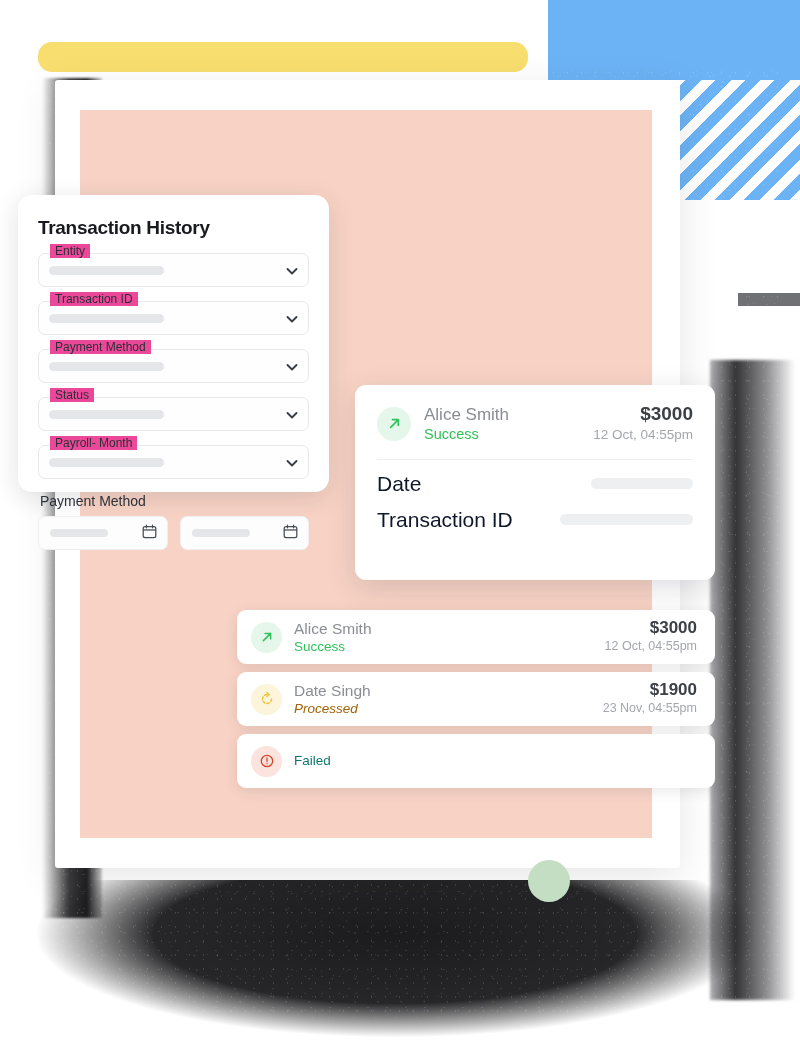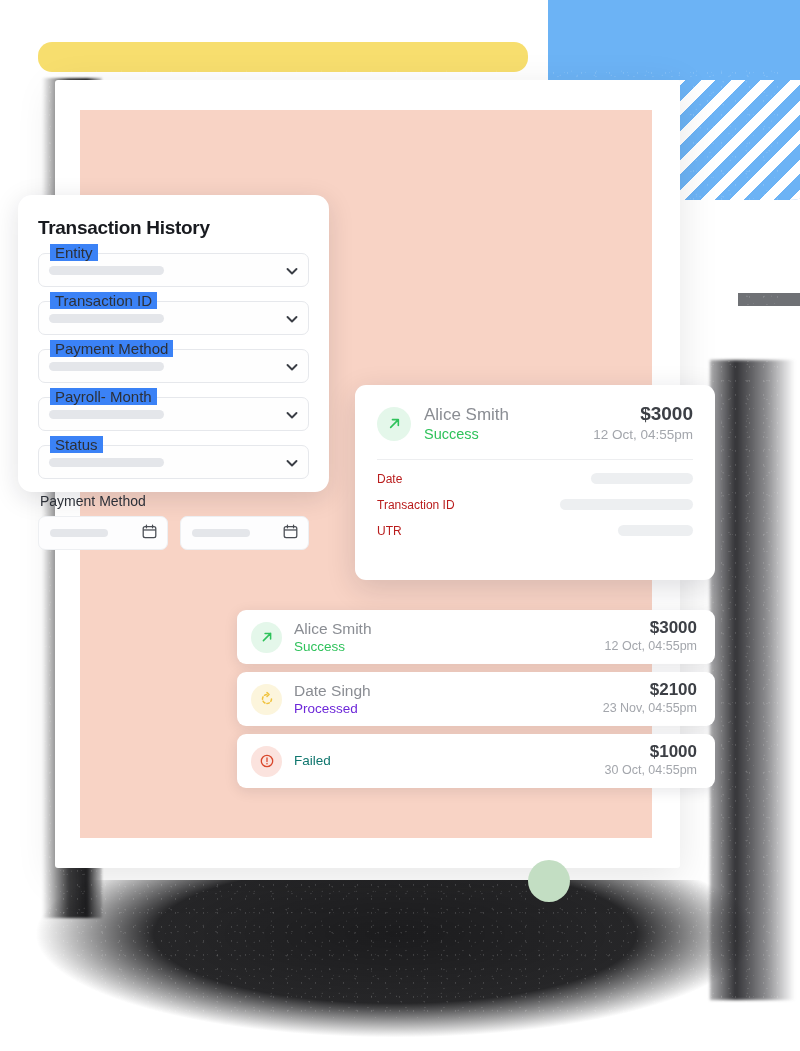--- a/index.html
+++ b/index.html
@@ -115,23 +115,23 @@
     position: relative;
     height: 34px;
     border: 1px solid #E6E8EC;
     border-radius: 7px;
     background: #FEFEFE;
     display: flex; align-items: center;
     padding: 0 10px;
   }
   .field-label {
     position: absolute; left: 12px; top: -9px;
-    background: #3b82f6;
+    background: #ec4899;
     padding: 0 5px;
-    font-size: 15px;
+    font-size: 12px;
     color: #2C3038;
     z-index: 2;
     white-space: nowrap;
   }
   .skel {
     height: 9px; border-radius: 5px;
     background: #E4E6EA;
   }
   .skel-field { width: 115px; }
   .chev {
@@ -173,35 +173,35 @@
     display: flex; align-items: center; justify-content: center;
     flex: 0 0 auto;
   }
   .ic-success { background: #E4F7EA; }
   .ic-processed { background: #FCF5DC; }
   .ic-failed { background: #FBE3DE; }
   .detail-names { margin-left: 13px; flex: 1; }
   .d-name { font-size: 17px; color: #8A8D93; line-height: 1.25; }
   .d-status { font-size: 14.5px; line-height: 1.3; }
   .s-success { color: #2FC25B; }
-  .s-processed { color: #6d28d9; }
+  .s-processed { color: #a16207; font-style: italic; }
   .s-failed { color: #0f766e; }
   .detail-right { text-align: right; }
   .d-amount { font-size: 19px; font-weight: bold; color: #3C3F45; line-height: 1.2; }
   .d-date { font-size: 13.5px; color: #A3A6AC; line-height: 1.4; }
   .divider {
     height: 1px; background: #EDEEF0;
     margin: 14px 0 12px 0;
   }
   .meta-row {
     display: flex; align-items: center;
     justify-content: space-between;
     margin-bottom: 12px;
   }
-  .meta-label { font-size: 12px; color: #b91c1c; }
+  .meta-label { font-size: 21px; color: #0f172a; }
   .meta-skel { height: 11px; border-radius: 6px; background: #EDEFF1; }
 
   
   .txn-list {
     position: absolute; left: 237px; top: 610px;
     width: 478px;
   }
   .txn-row {
     display: flex; align-items: center;
     background: #ffffff;
@@ -276,33 +276,33 @@
         <div class="skel skel-field"></div>
         <span class="chev">
           <svg viewBox="0 0 16 16" width="16" height="16">
               <path d="M3.5 6 L8 10.5 L12.5 6" fill="none" stroke="#3A3E45" stroke-width="1.9" stroke-linecap="round" stroke-linejoin="round"></path>
             </svg>
         </span>
       </div>
     </div>
 
     <div class="field">
-      <span class="field-label">Payroll- Month</span>
+      <span class="field-label">Status</span>
       <div class="field-box">
         <div class="skel skel-field"></div>
         <span class="chev">
           <svg viewBox="0 0 16 16" width="16" height="16">
               <path d="M3.5 6 L8 10.5 L12.5 6" fill="none" stroke="#3A3E45" stroke-width="1.9" stroke-linecap="round" stroke-linejoin="round"></path>
             </svg>
         </span>
       </div>
     </div>
 
     <div class="field">
-      <span class="field-label">Status</span>
+      <span class="field-label">Payroll- Month</span>
       <div class="field-box">
         <div class="skel skel-field"></div>
         <span class="chev">
           <svg viewBox="0 0 16 16" width="16" height="16">
               <path d="M3.5 6 L8 10.5 L12.5 6" fill="none" stroke="#3A3E45" stroke-width="1.9" stroke-linecap="round" stroke-linejoin="round"></path>
             </svg>
         </span>
       </div>
     </div>
 
@@ -353,24 +353,20 @@
     <div class="divider"></div>
 
     <div class="meta-row">
       <span class="meta-label">Date</span>
       <span class="meta-skel" style="width:102px"></span>
     </div>
     <div class="meta-row">
       <span class="meta-label">Transaction ID</span>
       <span class="meta-skel" style="width:133px"></span>
     </div>
-    <div class="meta-row">
-      <span class="meta-label">UTR</span>
-      <span class="meta-skel" style="width:75px"></span>
-    </div>
   </div>
 
   <div class="txn-list">
 
     <div class="txn-row">
       <span class="icon-circle ic-success">
         <svg viewBox="0 0 20 20" width="16" height="16">
             <path d="M5.5 14.5 L14.5 5.5 M7.6 5.5 H14.5 V12.4" fill="none" stroke="#2FC25B" stroke-width="1.9" stroke-linecap="round" stroke-linejoin="round"></path>
           </svg>
       </span>
@@ -389,36 +385,32 @@
         <svg viewBox="0 0 20 20" width="16" height="16">
           <path d="M15.6 10 A5.6 5.6 0 1 1 10 4.4" fill="none" stroke="#F0C23C" stroke-width="1.9" stroke-linecap="round" stroke-dasharray="3.1 2.5"></path>
           <path d="M10 1.9 L12.6 4.4 L10 6.8" fill="none" stroke="#F0C23C" stroke-width="1.9" stroke-linecap="round" stroke-linejoin="round"></path>
         </svg>
       </span>
       <div class="txn-names">
         <div class="t-name">Date Singh</div>
         <div class="t-status s-processed">Processed</div>
       </div>
       <div class="t-right">
-        <div class="t-amount">$2100</div>
+        <div class="t-amount">$1900</div>
         <div class="t-date">23 Nov, 04:55pm</div>
       </div>
     </div>
 
     <div class="txn-row">
       <span class="icon-circle ic-failed">
         <svg viewBox="0 0 20 20" width="16" height="16">
           <circle cx="10" cy="10" r="7.1" fill="none" stroke="#D9472B" stroke-width="1.6"></circle>
           <path d="M10 6.1 V10.7" stroke="#D9472B" stroke-width="1.6" stroke-linecap="round"></path>
           <circle cx="10" cy="13.5" r="0.95" fill="#D9472B"></circle>
         </svg>
       </span>
       <div class="txn-names">
         <div class="t-status s-failed">Failed</div>
       </div>
-      <div class="t-right">
-        <div class="t-amount">$1000</div>
-        <div class="t-date">30 Oct, 04:55pm</div>
-      </div>
     </div>
 
   </div>
 </div>
 
 </body></html>

